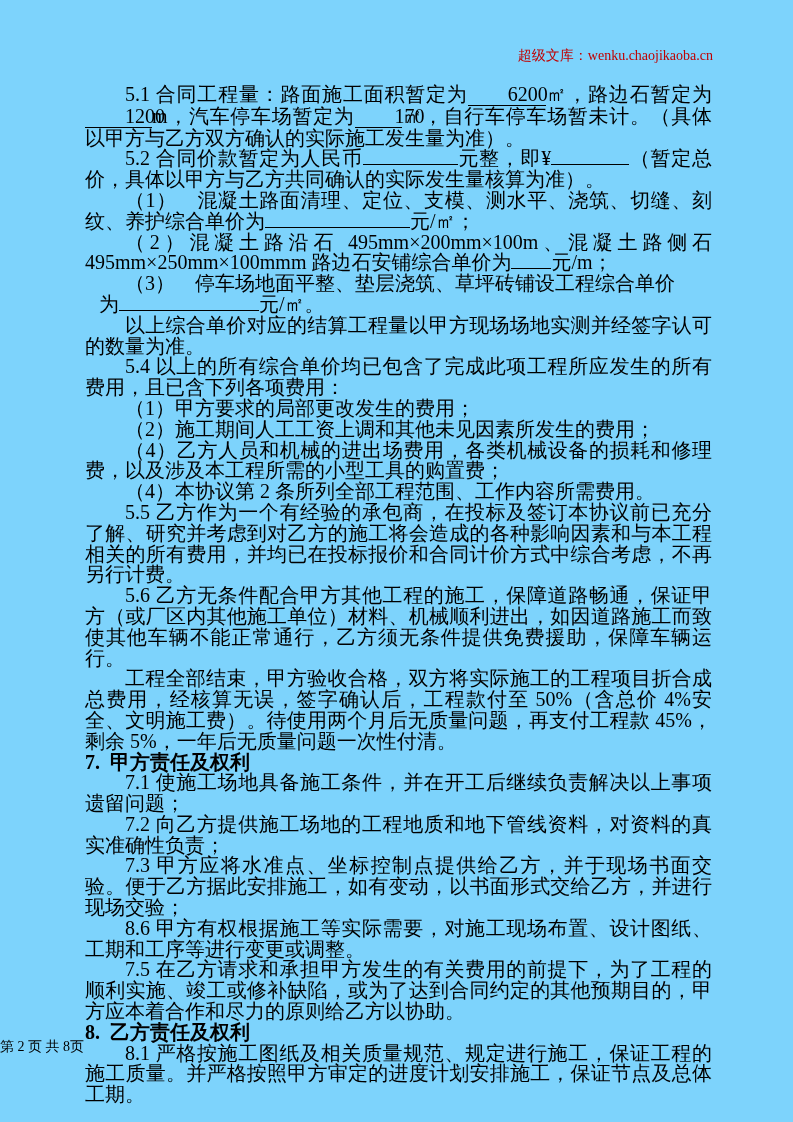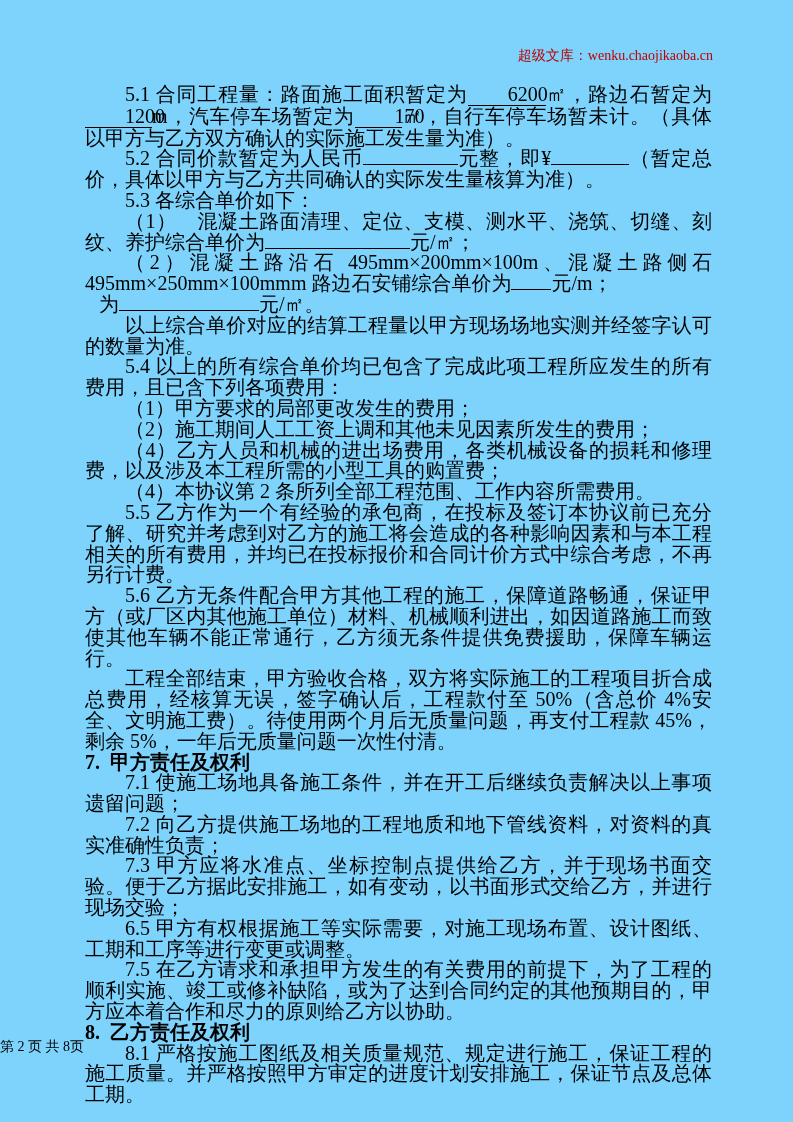--- a/index.html
+++ b/index.html
@@ -84,26 +84,26 @@
 <div class="page">
 
   <div class="watermark">超级文库：wenku.chaojikaoba.cn</div>
 
   <div class="content">
 
     <p class="indent"><span>5.1 合同工程量：路面施工面积暂定为</span><span class="fill fw-78">6200</span><span>㎡，路边石暂定为</span><span class="fill fw-67">1200</span><span>m，汽车停车场暂定为</span><span class="fill fw-47">170</span><span>㎡，自行车停车场暂未计。（具体以甲方与乙方双方确认的实际施工发生量为准）。</span></p>
 
     <p class="indent"><span>5.2 合同价款暂定为人民币</span><span class="blank w-95"></span><span>元整，即¥</span><span class="blank w-78"></span><span>（暂定总价，具体以甲方与乙方共同确认的实际发生量核算为准）。</span></p>
 
-    <p class="indent">5.3 各综合单价如下：</p>
 
     <p class="indent"><span>（1）　混凝土路面清理、定位、支模、测水平、浇筑、切缝、刻纹、养护综合单价为</span><span class="blank w-145"></span><span>元/㎡；</span></p>
 
     <p class="indent"><span>（2）混凝土路沿石 495mm×200mm×100m、混凝土路侧石 495mm×250mm×100mmm 路边石安铺综合单价为</span><span class="blank w-40"></span><span>元/m；</span></p>
 
+    <p class="indent">（3）　停车场地面平整、垫层浇筑、草坪砖铺设工程综合单价</p>
 
     <p class="indent-sm"><span>为</span><span class="blank w-140"></span><span>元/㎡。</span></p>
 
     <p class="indent">以上综合单价对应的结算工程量以甲方现场场地实测并经签字认可的数量为准。</p>
 
     <p class="indent">5.4 以上的所有综合单价均已包含了完成此项工程所应发生的所有费用，且已含下列各项费用：</p>
 
     <p class="indent">（1）甲方要求的局部更改发生的费用；</p>
     <p class="indent">（2）施工期间人工工资上调和其他未见因素所发生的费用；</p>
     <p class="indent">（4）乙方人员和机械的进出场费用，各类机械设备的损耗和修理费，以及涉及本工程所需的小型工具的购置费；</p>
@@ -111,21 +111,21 @@
 
     <p class="indent">5.5 乙方作为一个有经验的承包商，在投标及签订本协议前已充分了解、研究并考虑到对乙方的施工将会造成的各种影响因素和与本工程相关的所有费用，并均已在投标报价和合同计价方式中综合考虑，不再另行计费。</p>
     <p class="indent">5.6 乙方无条件配合甲方其他工程的施工，保障道路畅通，保证甲方（或厂区内其他施工单位）材料、机械顺利进出，如因道路施工而致使其他车辆不能正常通行，乙方须无条件提供免费援助，保障车辆运行。</p>
 
     <p class="indent">工程全部结束，甲方验收合格，双方将实际施工的工程项目折合成总费用，经核算无误，签字确认后，工程款付至 50%（含总价 4%安全、文明施工费）。待使用两个月后无质量问题，再支付工程款 45%，剩余 5%，一年后无质量问题一次性付清。</p>
 
     <h2>7.  甲方责任及权利</h2>
     <p class="indent">7.1 使施工场地具备施工条件，并在开工后继续负责解决以上事项遗留问题；</p>
     <p class="indent">7.2 向乙方提供施工场地的工程地质和地下管线资料，对资料的真实准确性负责；</p>
     <p class="indent">7.3 甲方应将水准点、坐标控制点提供给乙方，并于现场书面交验。便于乙方据此安排施工，如有变动，以书面形式交给乙方，并进行现场交验；</p>
-    <p class="indent">6.5 甲方有权根据施工等实际需要，对施工现场布置、设计图纸、工期和工序等进行变更或调整。</p>
+    <p class="indent">8.6 甲方有权根据施工等实际需要，对施工现场布置、设计图纸、工期和工序等进行变更或调整。</p>
     <p class="indent">7.5 在乙方请求和承担甲方发生的有关费用的前提下，为了工程的顺利实施、竣工或修补缺陷，或为了达到合同约定的其他预期目的，甲方应本着合作和尽力的原则给乙方以协助。</p>
 
     <h2>8.  乙方责任及权利</h2>
     <p class="indent">8.1 严格按施工图纸及相关质量规范、规定进行施工，保证工程的施工质量。并严格按照甲方审定的进度计划安排施工，保证节点及总体工期。</p>
 
   </div>
 
   <div class="footer">第 2 页 共 8页</div>
 
 </div>

